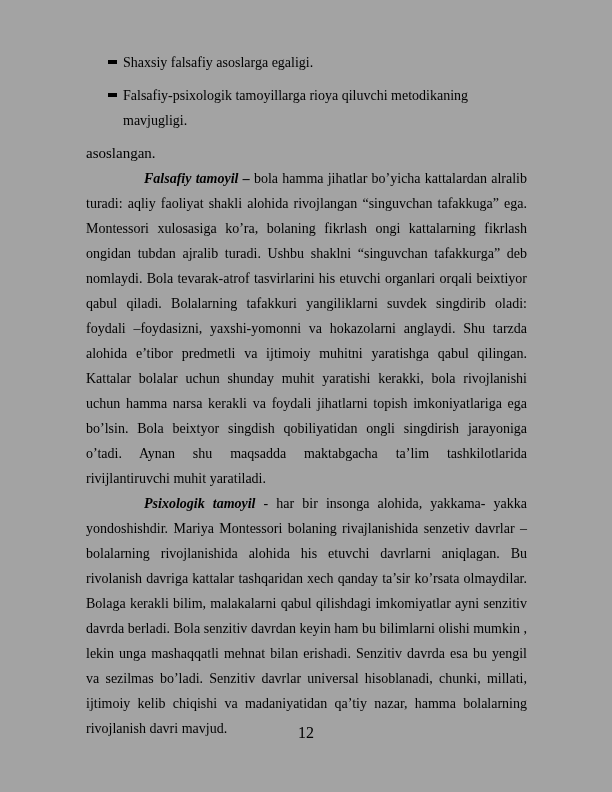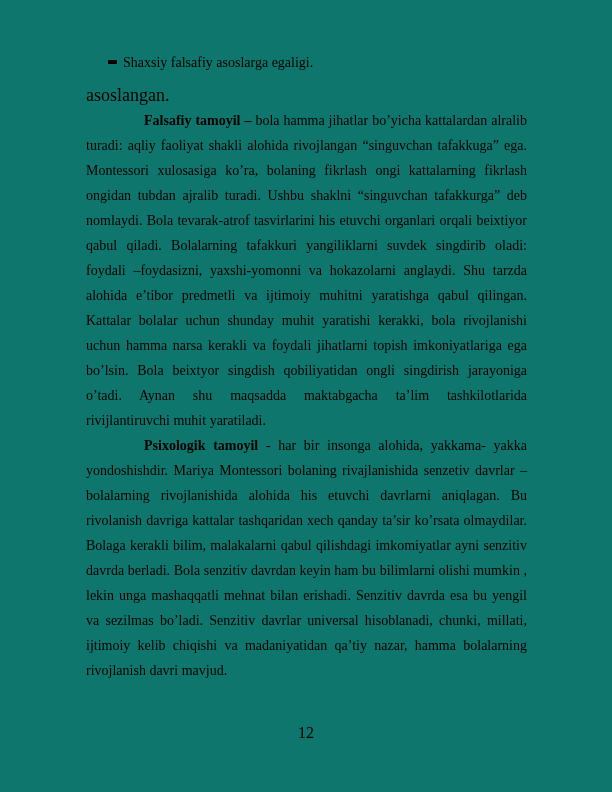--- a/index.html
+++ b/index.html
@@ -1,21 +1,21 @@
 <!DOCTYPE html>
 <html><head>
 <meta charset="utf-8">
 <style>
   html, body { margin: 0; padding: 0; background: #e8e8e8; }
   .page {
     position: relative;
     width: 612px;
     height: 792px;
     margin: 0 auto;
-    background: #0f766e;
+    background: #a3a3a3;
     color: #000000;
     font-family: "Liberation Serif", "DejaVu Serif", serif;
     box-sizing: border-box;
     padding: 50px 85px 0 86px;
     overflow: hidden;
   }
   .bullets { list-style: none; margin: 0; padding: 0; }
   .bullet-item {
     position: relative;
     padding-left: 37px;
@@ -25,50 +25,54 @@
   }
   .dash {
     position: absolute;
     left: 22px;
     top: 10px;
     width: 9px;
     height: 3.5px;
     background: #000;
   }
   .cont-line {
-    font-size: 18px;
+    font-size: 15px;
     line-height: 25px;
   }
   p.para {
     margin: 0;
     font-size: 14px;
     line-height: 25px;
     text-align: justify;
     text-indent: 58px;
   }
-  .lead { font-weight: bold; }
+  .lead { font-weight: bold; font-style: italic; }
   .footer {
     position: absolute;
     left: 0;
     top: 724px;
     width: 100%;
     text-align: center;
     font-size: 16px;
   }
 </style>
 </head>
 <body>
 
 <div class="page">
 
   <ul class="bullets">
     <li class="bullet-item">
       <span class="dash"></span>
       <span>Shaxsiy falsafiy asoslarga egaligi.</span>
     </li>
+    <li class="bullet-item">
+      <span class="dash"></span>
+      <span>Falsafiy-psixologik tamoyillarga rioya qiluvchi metodikaning mavjugligi.</span>
+    </li>
   </ul>
 
   <div class="cont-line">asoslangan.</div>
 
   <p class="para"><span class="lead">Falsafiy tamoyil – </span><span>bola hamma jihatlar bo’yicha kattalardan alralib turadi: aqliy faoliyat shakli alohida rivojlangan “singuvchan tafakkuga” ega. Montessori xulosasiga ko’ra, bolaning fikrlash ongi kattalarning fikrlash ongidan tubdan ajralib turadi. Ushbu shaklni “singuvchan tafakkurga” deb nomlaydi. Bola tevarak-atrof tasvirlarini his etuvchi organlari orqali beixtiyor qabul qiladi. Bolalarning tafakkuri yangiliklarni suvdek singdirib oladi: foydali –foydasizni, yaxshi-yomonni va hokazolarni anglaydi. Shu tarzda alohida e’tibor predmetli va ijtimoiy muhitni yaratishga qabul qilingan. Kattalar bolalar uchun shunday muhit yaratishi kerakki, bola rivojlanishi uchun hamma narsa kerakli va foydali jihatlarni topish imkoniyatlariga ega bo’lsin. Bola beixtyor singdish qobiliyatidan ongli singdirish jarayoniga o’tadi. Aynan shu maqsadda maktabgacha ta’lim tashkilotlarida rivijlantiruvchi muhit yaratiladi.</span></p>
 
   <p class="para"><span class="lead">Psixologik tamoyil</span><span> - har bir insonga alohida, yakkama- yakka yondoshishdir. Mariya Montessori bolaning rivajlanishida senzetiv davrlar – bolalarning rivojlanishida alohida his etuvchi davrlarni aniqlagan. Bu rivolanish davriga kattalar tashqaridan xech qanday ta’sir ko’rsata olmaydilar. Bolaga kerakli bilim, malakalarni qabul qilishdagi imkomiyatlar ayni senzitiv davrda berladi. Bola senzitiv davrdan keyin ham bu bilimlarni olishi mumkin , lekin unga mashaqqatli mehnat bilan erishadi. Senzitiv davrda esa bu yengil va sezilmas bo’ladi. Senzitiv davrlar universal hisoblanadi, chunki, millati, ijtimoiy kelib chiqishi va madaniyatidan qa’tiy nazar, hamma bolalarning rivojlanish davri mavjud.</span></p>
 
   <div class="footer">12</div>
 

